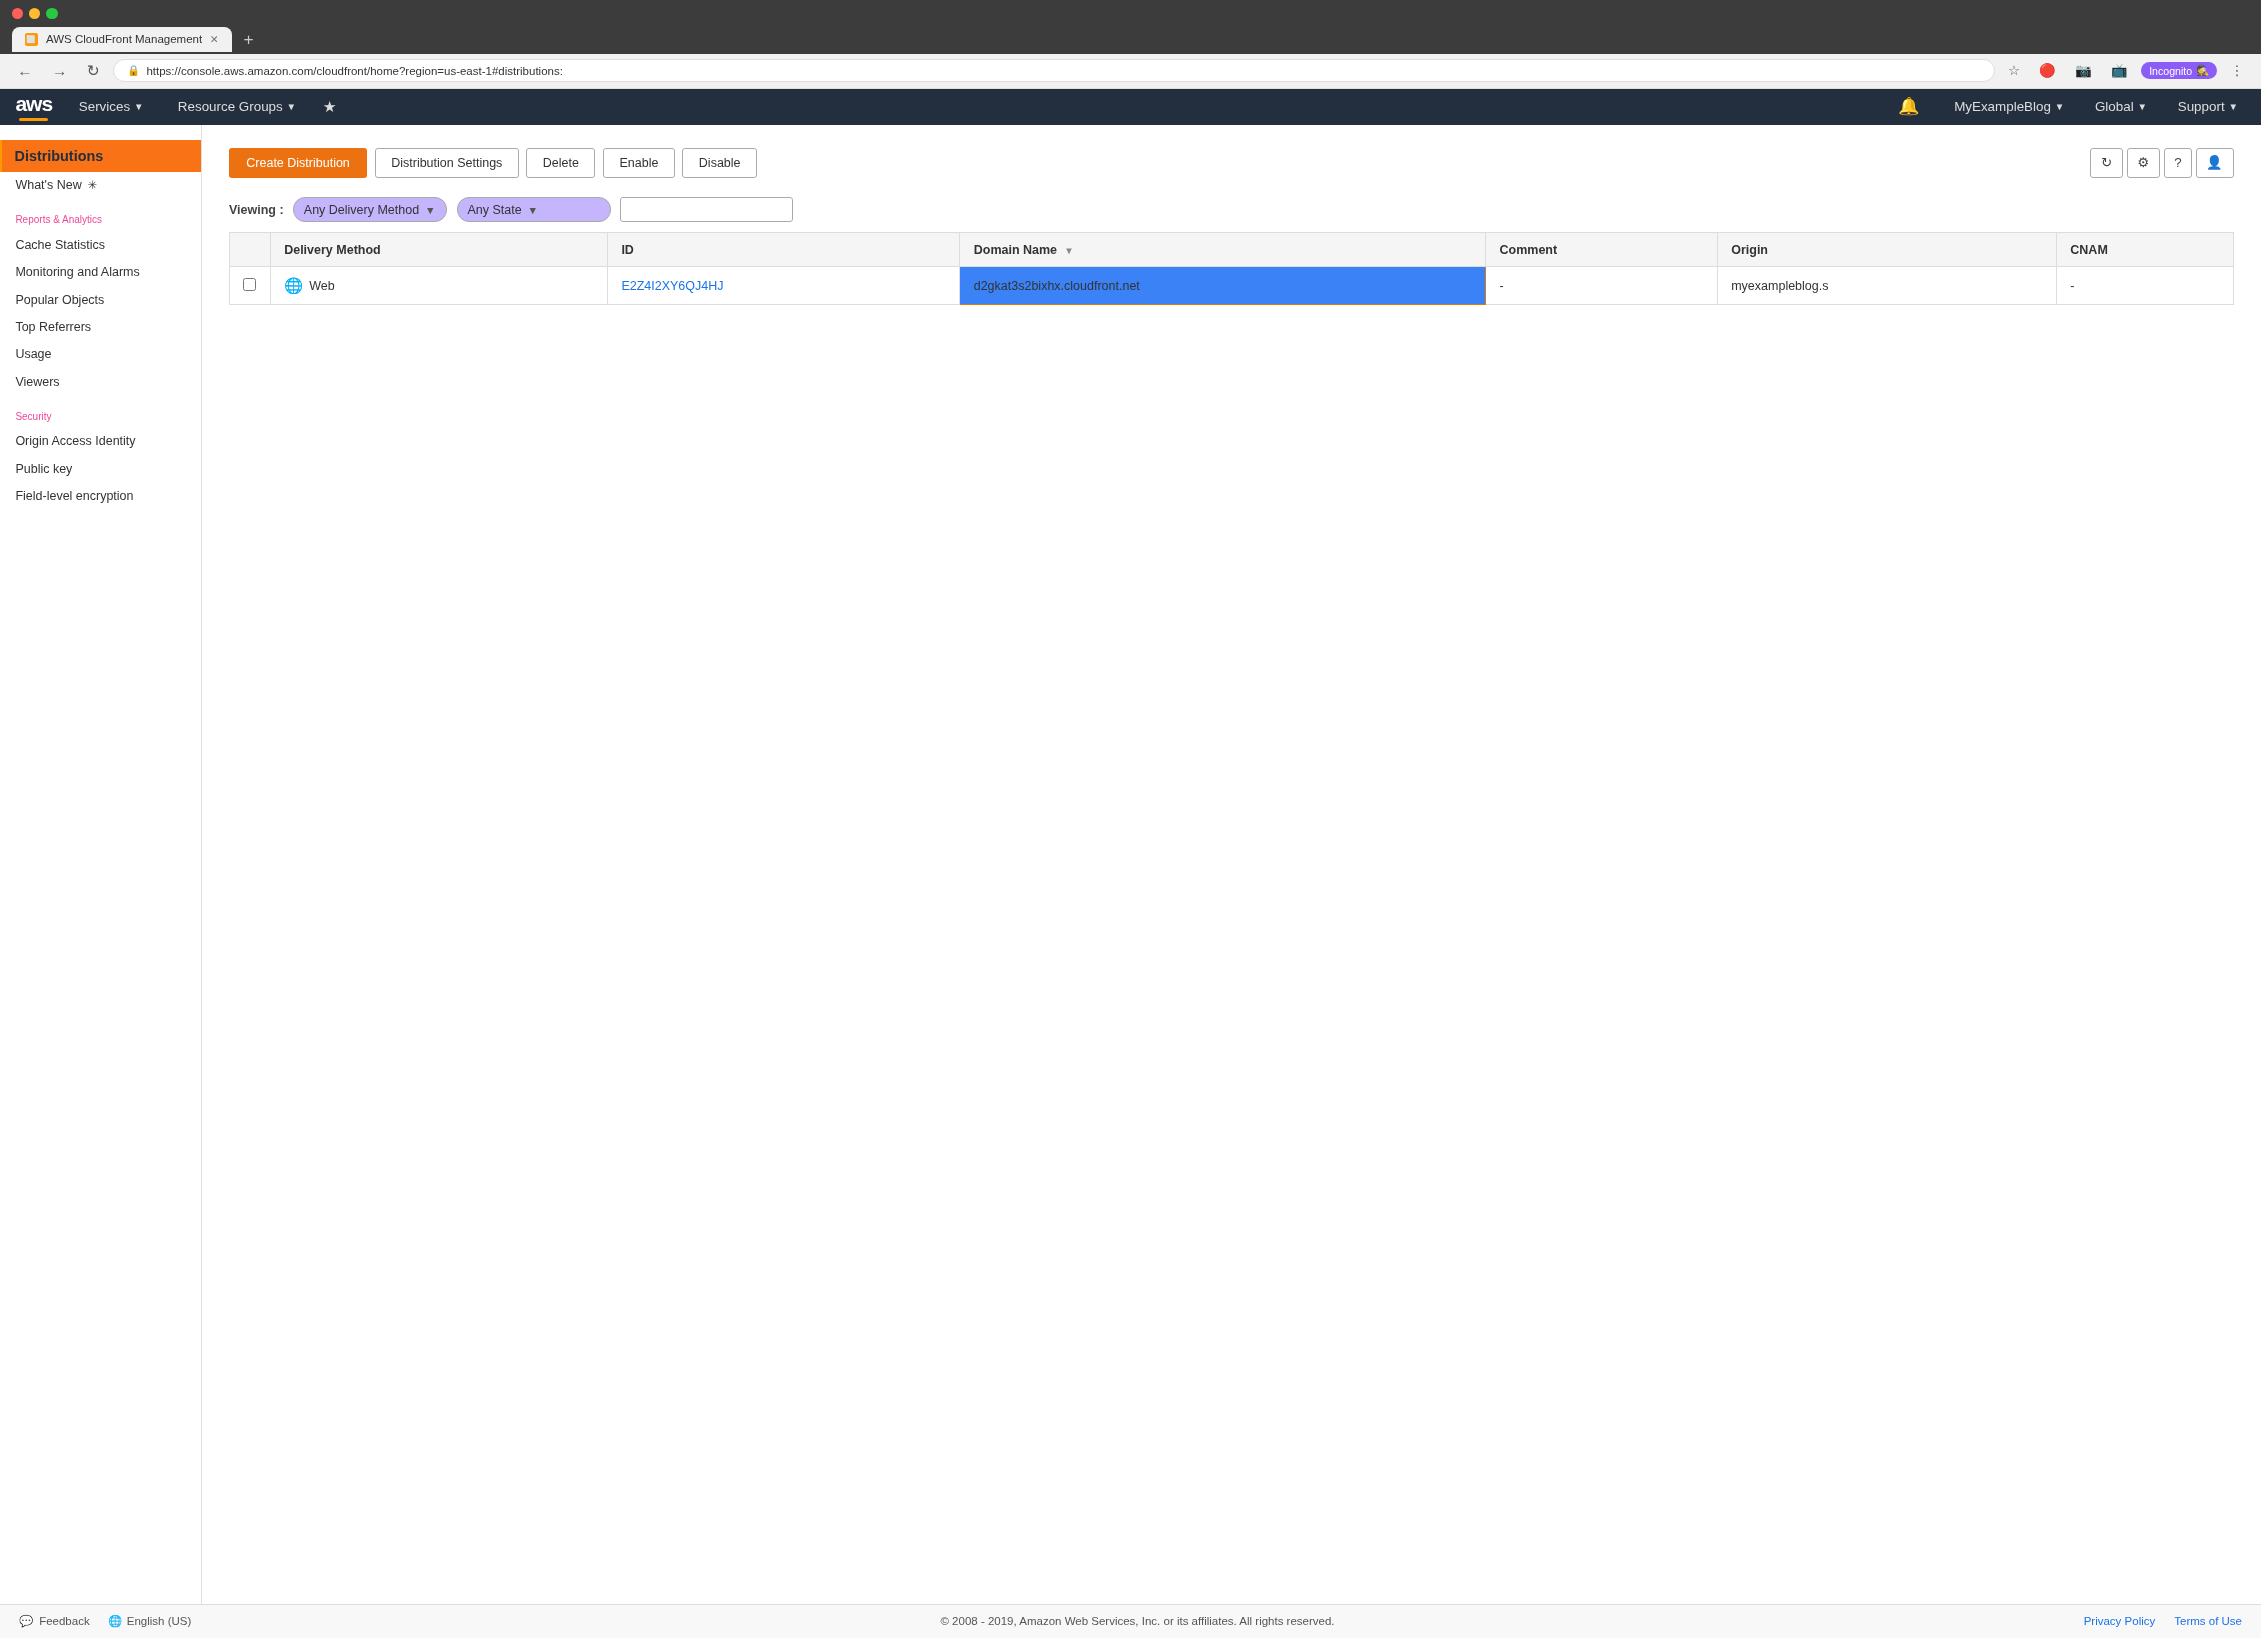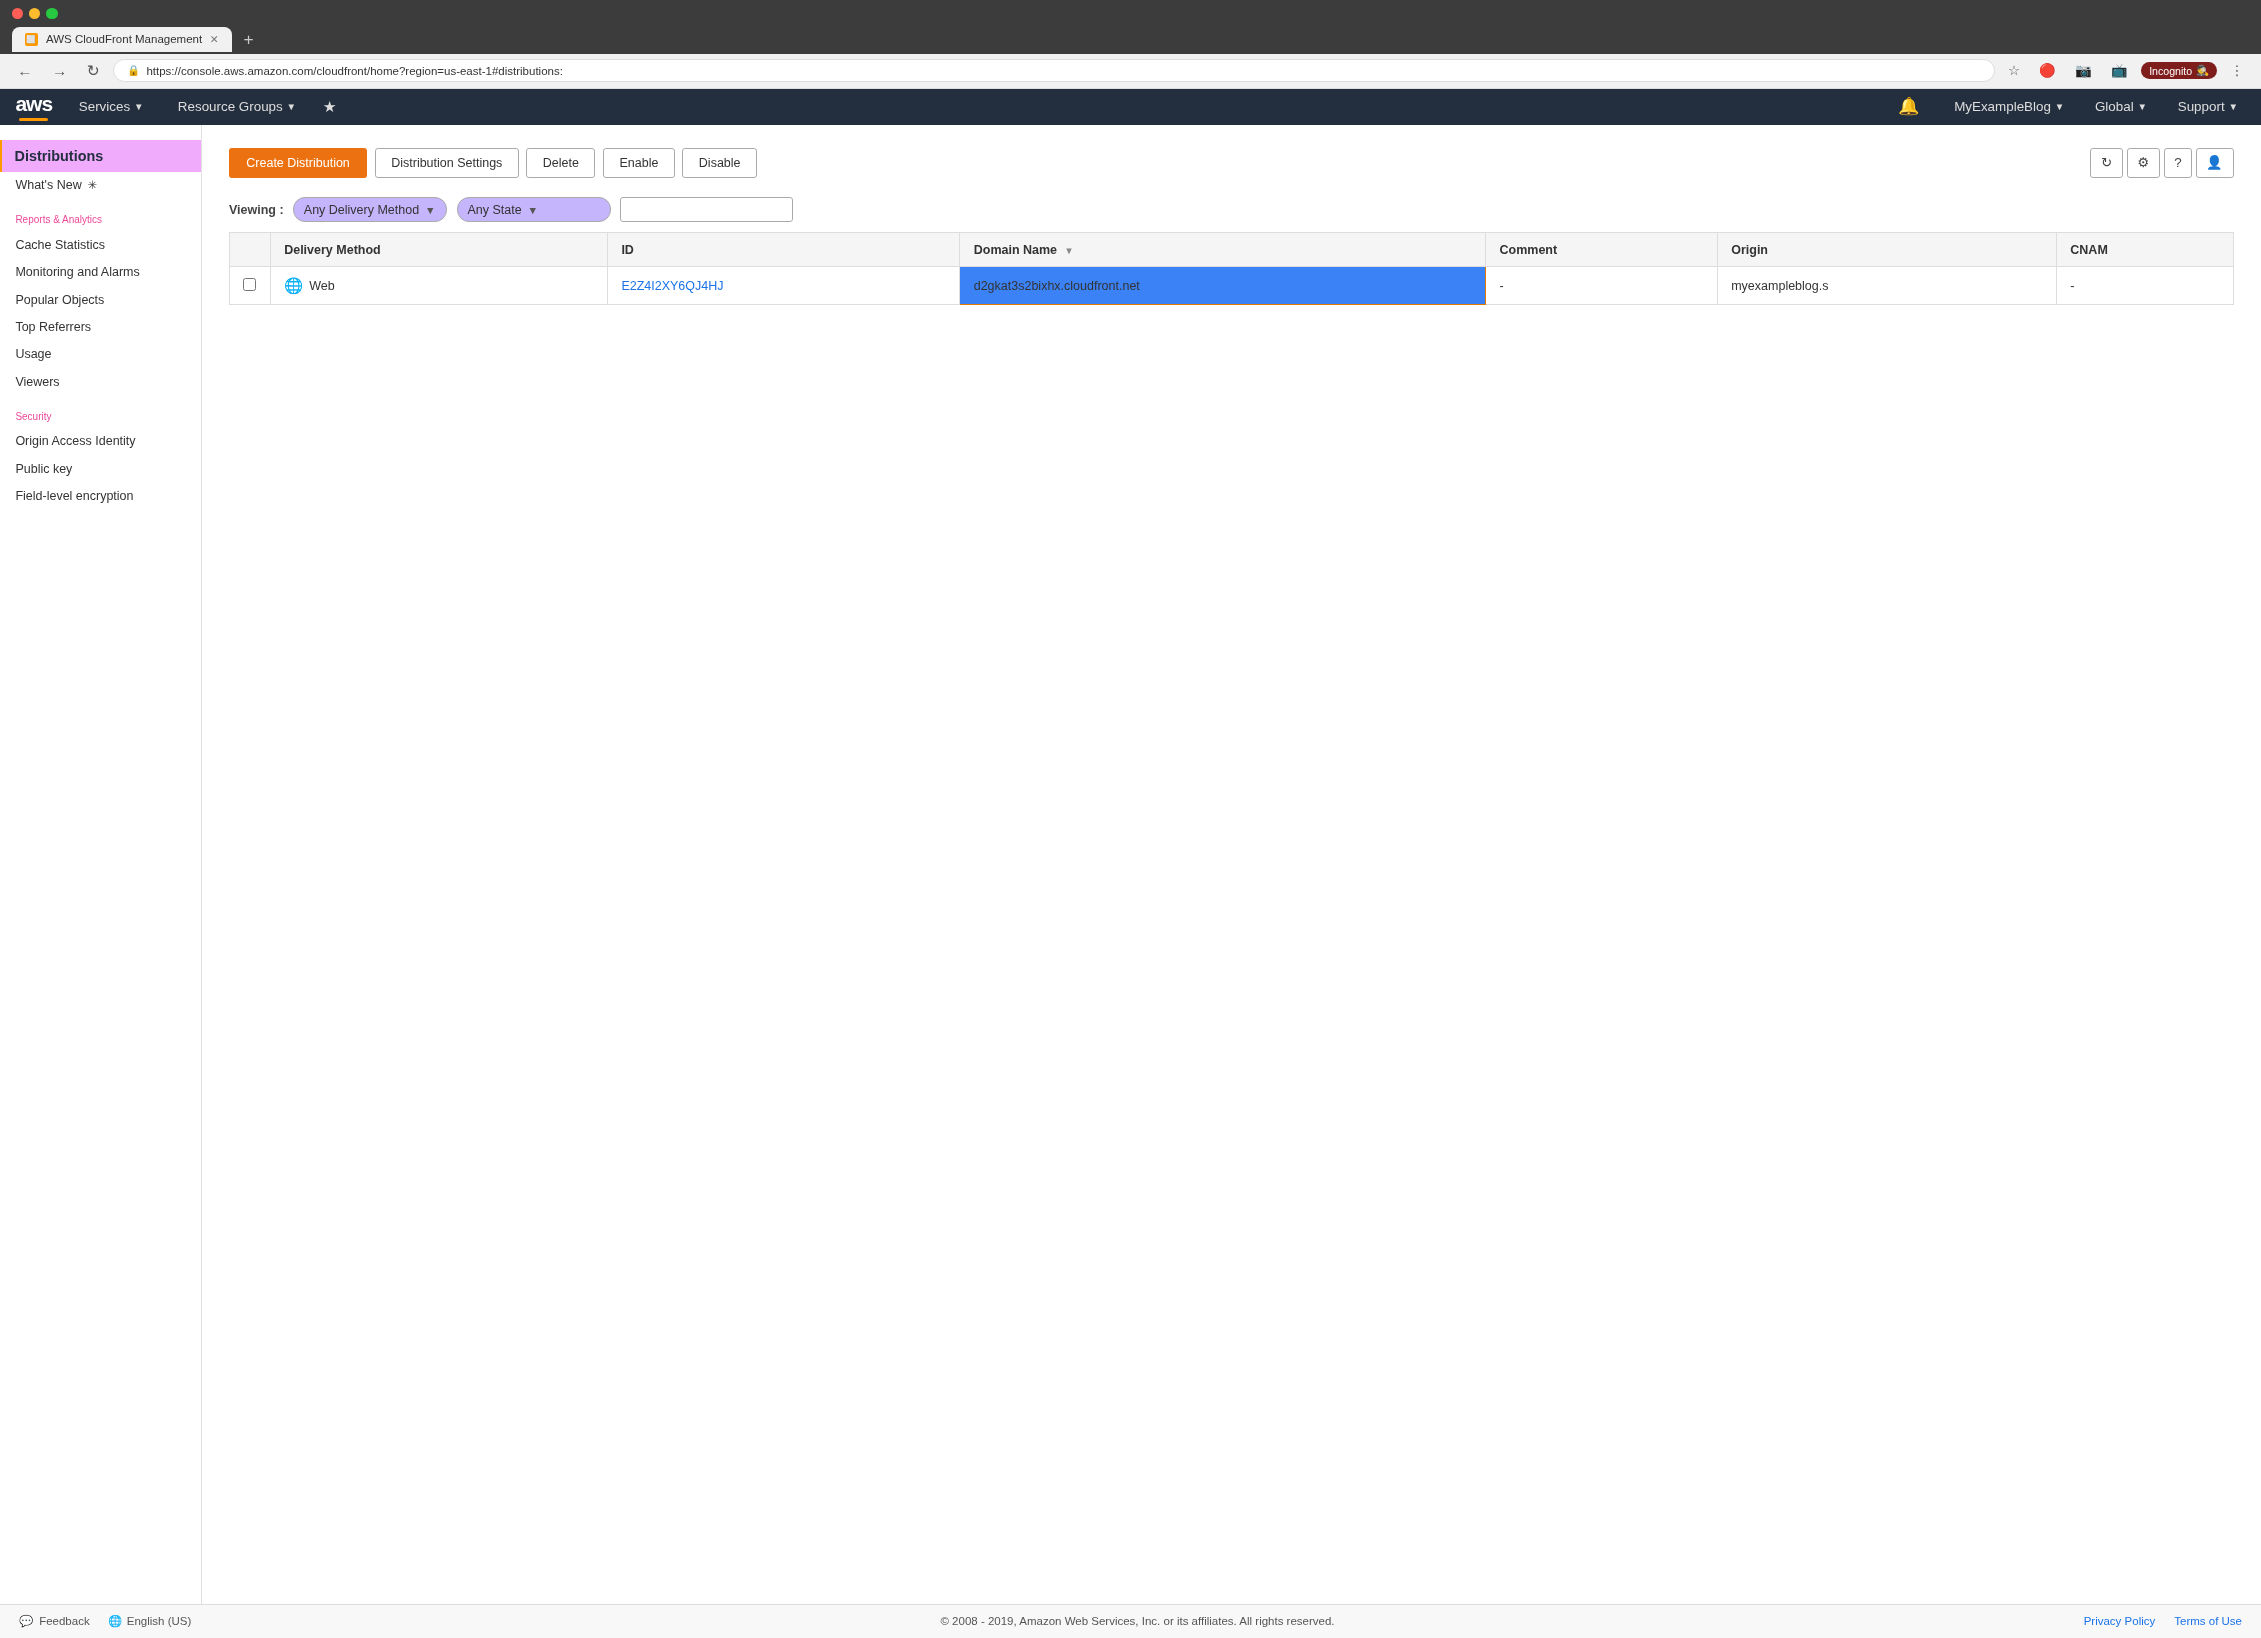--- a/index.html
+++ b/index.html
@@ -19,40 +19,40 @@
     .tl-green { background: #28c840; }
 
     .browser-toolbar { background: #f1f1f1; padding: 5.8px 11.5px; display: flex; align-items: center; gap: 7.7px; border-bottom: 1px solid #ddd; }
     .nav-btn { background: none; border: none; color: #555; font-size: 15.4px; cursor: pointer; padding: 1.9px 5.8px; }
     .nav-btn:disabled { color: #bbb; }
     .address-bar { flex: 1; background: white; border: 1px solid #ddd; border-radius: 19px; padding: 3.8px 13.4px; font-size: 11.5px; color: #333; display: flex; align-items: center; gap: 5.8px; }
     .address-lock { color: #555; font-size: 10.6px; }
     .address-url { color: #333; font-size: 11.5px; }
     .toolbar-actions { display: flex; gap: 7.7px; align-items: center; }
     .toolbar-action-btn { background: none; border: none; color: #555; font-size: 13.4px; cursor: pointer; padding: 1.9px 5.8px; }
-    .incognito-badge { background: #7f1d1d; color: white; border-radius: 9.6px; padding: 1.9px 7.7px; font-size: 10.6px; display: flex; align-items: center; gap: 3.8px; }
+    .incognito-badge { background: #8b5cf6; color: white; border-radius: 9.6px; padding: 1.9px 7.7px; font-size: 10.6px; display: flex; align-items: center; gap: 3.8px; }
 
     
     .aws-nav { background: #232f3e; display: flex; align-items: center; padding: 0 15.4px; height: 36px; gap: 19px; flex-shrink: 0; }
     .aws-logo { display: flex; flex-direction: column; align-items: center; }
     .aws-logo-text { color: white; font-size: 21px; font-weight: bold; letter-spacing: -1px; }
     .aws-logo-line { width: 29px; height: 2.9px; background: #f90; margin-top: 1.9px; border-radius: 1.9px; }
     .nav-menu-item { color: #ddd; font-size: 13.4px; cursor: pointer; display: flex; align-items: center; gap: 3.8px; padding: 3.8px 7.7px; border-radius: 2.9px; }
     .nav-menu-item .chevron { font-size: 9.6px; }
     .nav-star { color: #ddd; font-size: 15.4px; cursor: pointer; }
     .nav-spacer { flex: 1; }
     .nav-bell { color: #ddd; font-size: 17.3px; cursor: pointer; margin-right: 7.7px; }
     .nav-right-items { display: flex; align-items: center; gap: 15.4px; }
 
     
     .app-layout { display: flex; flex: 1; overflow: hidden; }
 
     
     .sidebar { width: 202px; background: #fff; border-right: 1px solid #e0e0e0; padding: 15.4px 0; overflow-y: auto; flex-shrink: 0; }
-    .sidebar-section-active { border-left: 2.9px solid #f90; background: #f0abfc; }
+    .sidebar-section-active { border-left: 2.9px solid #f90; background: #f97316; }
     .sidebar-title { font-size: 14.4px; font-weight: bold; padding: 7.7px 15.4px; color: #232f3e; }
     .sidebar-title-active { padding-left: 12.5px; }
     .sidebar-item { font-size: 12.5px; color: #333; padding: 6.7px 15.4px; cursor: pointer; display: flex; align-items: center; gap: 5.8px; }
     .sidebar-item .item-badge { font-size: 11.5px; }
     .sidebar-section-header-lg { font-size: 10px; color: #ec4899; padding: 15.4px 15.4px 5.8px; font-weight: 500; }
 
     
     .main-content { flex: 1; padding: 23px 27px; overflow-y: auto; background: #fff; }
     .page-title { font-size: 27px; font-weight: 300; color: #222; margin-bottom: 19px; }
 

